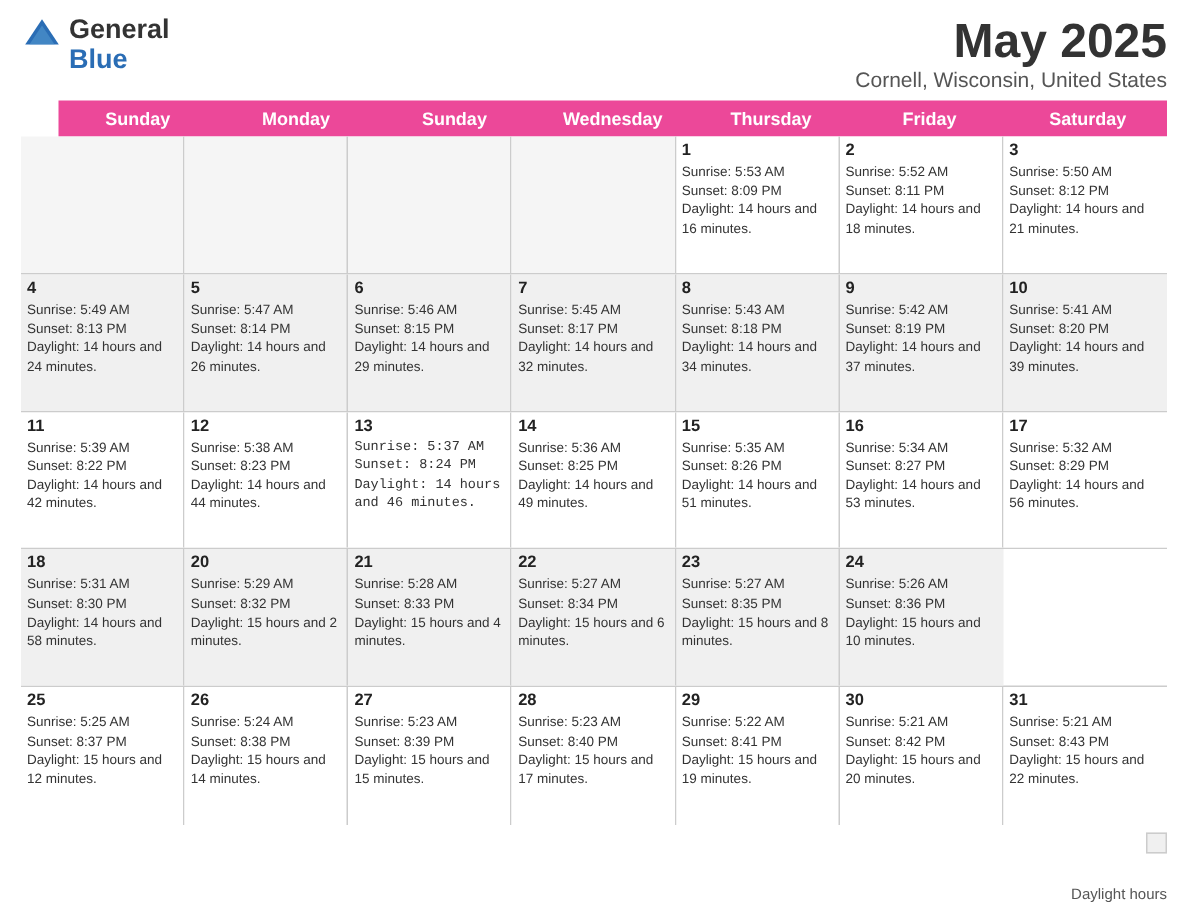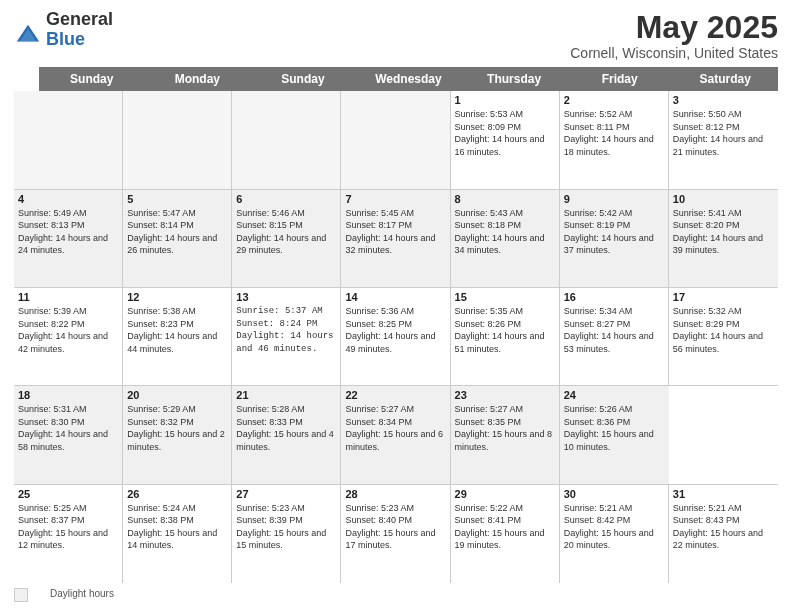--- a/index.html
+++ b/index.html
@@ -18,21 +18,21 @@
       flex-direction: column;
     }
     .header {
       display: flex;
       justify-content: space-between;
       align-items: flex-start;
       margin-bottom: 6px;
     }
     .logo {
       display: flex;
-      align-items: flex-end;
+      align-items: flex-start;
       gap: 4px;
     }
     .logo-text {
       font-size: 18px;
       font-weight: bold;
       line-height: 1.1;
     }
     .logo-general { color: #333; }
     .logo-blue { color: #2a6db5; }
     .logo-icon {
@@ -53,21 +53,21 @@
       color: #555;
     }
     .calendar {
       flex: 1;
       display: flex;
       flex-direction: column;
     }
     .cal-header {
       display: grid;
       grid-template-columns: repeat(7, 1fr);
-      background: #737373;
+      background: #ec4899;
       margin-left: 25px;
     }
     .cal-header-cell {
       color: #fff;
       font-size: 12px;
       font-weight: bold;
       text-align: center;
       padding: 5px 2px;
     }
     .cal-body {
@@ -106,25 +106,26 @@
       margin-bottom: 2px;
       color: #222;
     }
     .day-info {
       font-size: 9px;
       line-height: 1.4;
       color: #333;
     }
     .legend {
       display: flex;
-      align-items: flex-start;
+      align-items: flex-end;
       gap: 22px;
       margin-top: 5px;
       font-size: 10px;
       color: #555;
+      flex-direction: column;
     }
     .legend-box {
       width: 14px;
       height: 14px;
       background: #f0f0f0;
       border: 1px solid #ccc;
     }
   </style>
 </head>
 <body>

